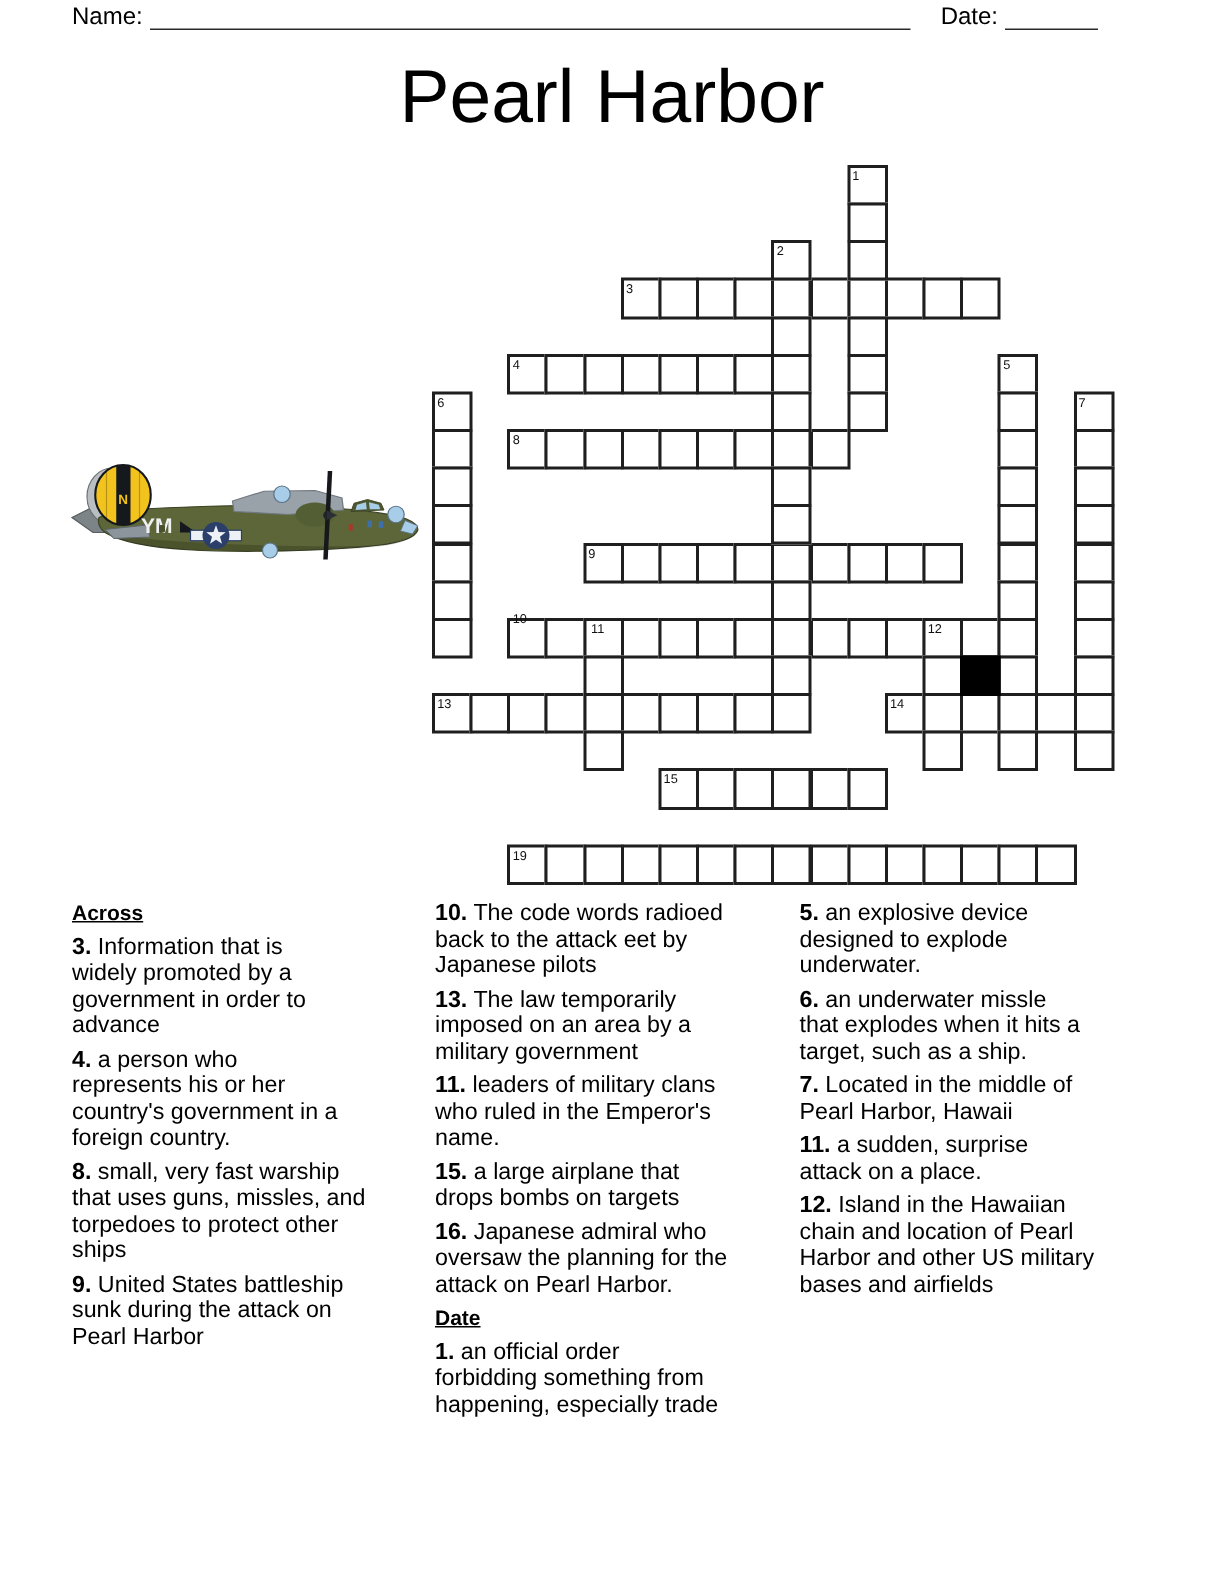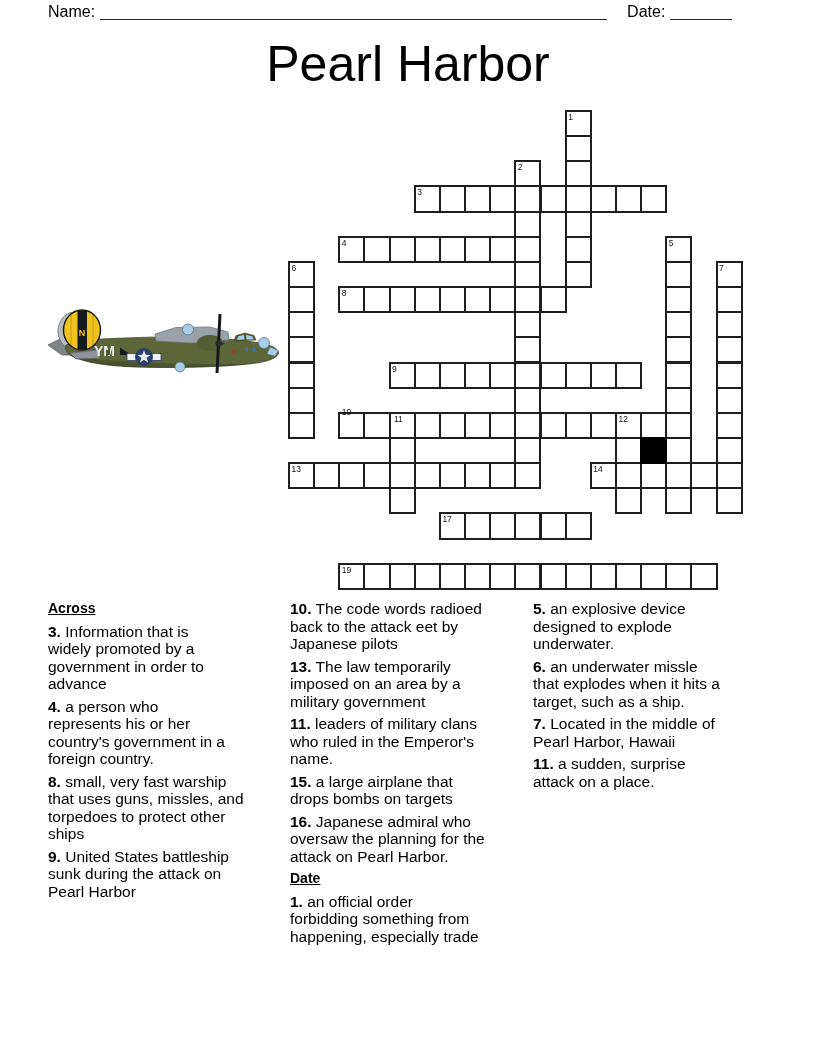--- a/index.html
+++ b/index.html
@@ -195,21 +195,21 @@
       <span class="cellnum" style="left: 380.75px; top: 128.75px;">5</span>
       <span class="cellnum" style="left: 3.5px; top: 153.9px;">6</span>
       <span class="cellnum" style="left: 431.05px; top: 153.9px;">7</span>
       <span class="cellnum" style="left: 53.8px; top: 179.05px;">8</span>
       <span class="cellnum" style="left: 104.1px; top: 254.5px;">9</span>
       <span class="cellnum" style="left: 53.8px; top: 298px; text-align: right;">10</span>
       <span class="cellnum" style="left: 106px; top: 304.8px;">11</span>
       <span class="cellnum" style="left: 330.45px; top: 304.8px;">12</span>
       <span class="cellnum" style="left: 3.5px; top: 355.1px;">13</span>
       <span class="cellnum" style="left: 305.3px; top: 355.1px;">14</span>
-      <span class="cellnum" style="left: 154.4px; top: 405.4px;">17</span>
+      <span class="cellnum" style="left: 154.4px; top: 405.4px;">15</span>
       <span class="cellnum" style="left: 53.8px; top: 455.7px;">19</span>
     </div>
 
   <div class="plane">
     <svg viewBox="0 0 240 82">
 
       <polygon points="8,42 24,34 34,36 34,52 22,52" fill="#7d8488" stroke="#565c60" stroke-width="0.8"></polygon>
 
       <ellipse cx="35" cy="28" rx="17" ry="19" fill="#b9bec2" stroke="#6a6f73" stroke-width="0.8"></ellipse>
 
@@ -277,16 +277,17 @@
         <p class="clue"><b>15.</b> a large airplane that<br>drops bombs on targets</p>
         <p class="clue"><b>16.</b> Japanese admiral who<br>oversaw the planning for the<br>attack on Pearl Harbor.</p>
         <div class="clue-heading">Date</div>
         <p class="clue"><b>1.</b> an official order<br>forbidding something from<br>happening, especially trade</p>
       </div>
     <div class="clue-col c3">
         <p class="clue"><b>5.</b> an explosive device<br>designed to explode<br>underwater.</p>
         <p class="clue"><b>6.</b> an underwater missle<br>that explodes when it hits a<br>target, such as a ship.</p>
         <p class="clue"><b>7.</b> Located in the middle of<br>Pearl Harbor, Hawaii</p>
         <p class="clue"><b>11.</b> a sudden, surprise<br>attack on a place.</p>
+        <p class="clue"><b>12.</b> Island in the Hawaiian<br>chain and location of Pearl<br>Harbor and other US military<br>bases and airfields</p>
       </div>
   </div>
 
 </div>
 
 </body></html>

